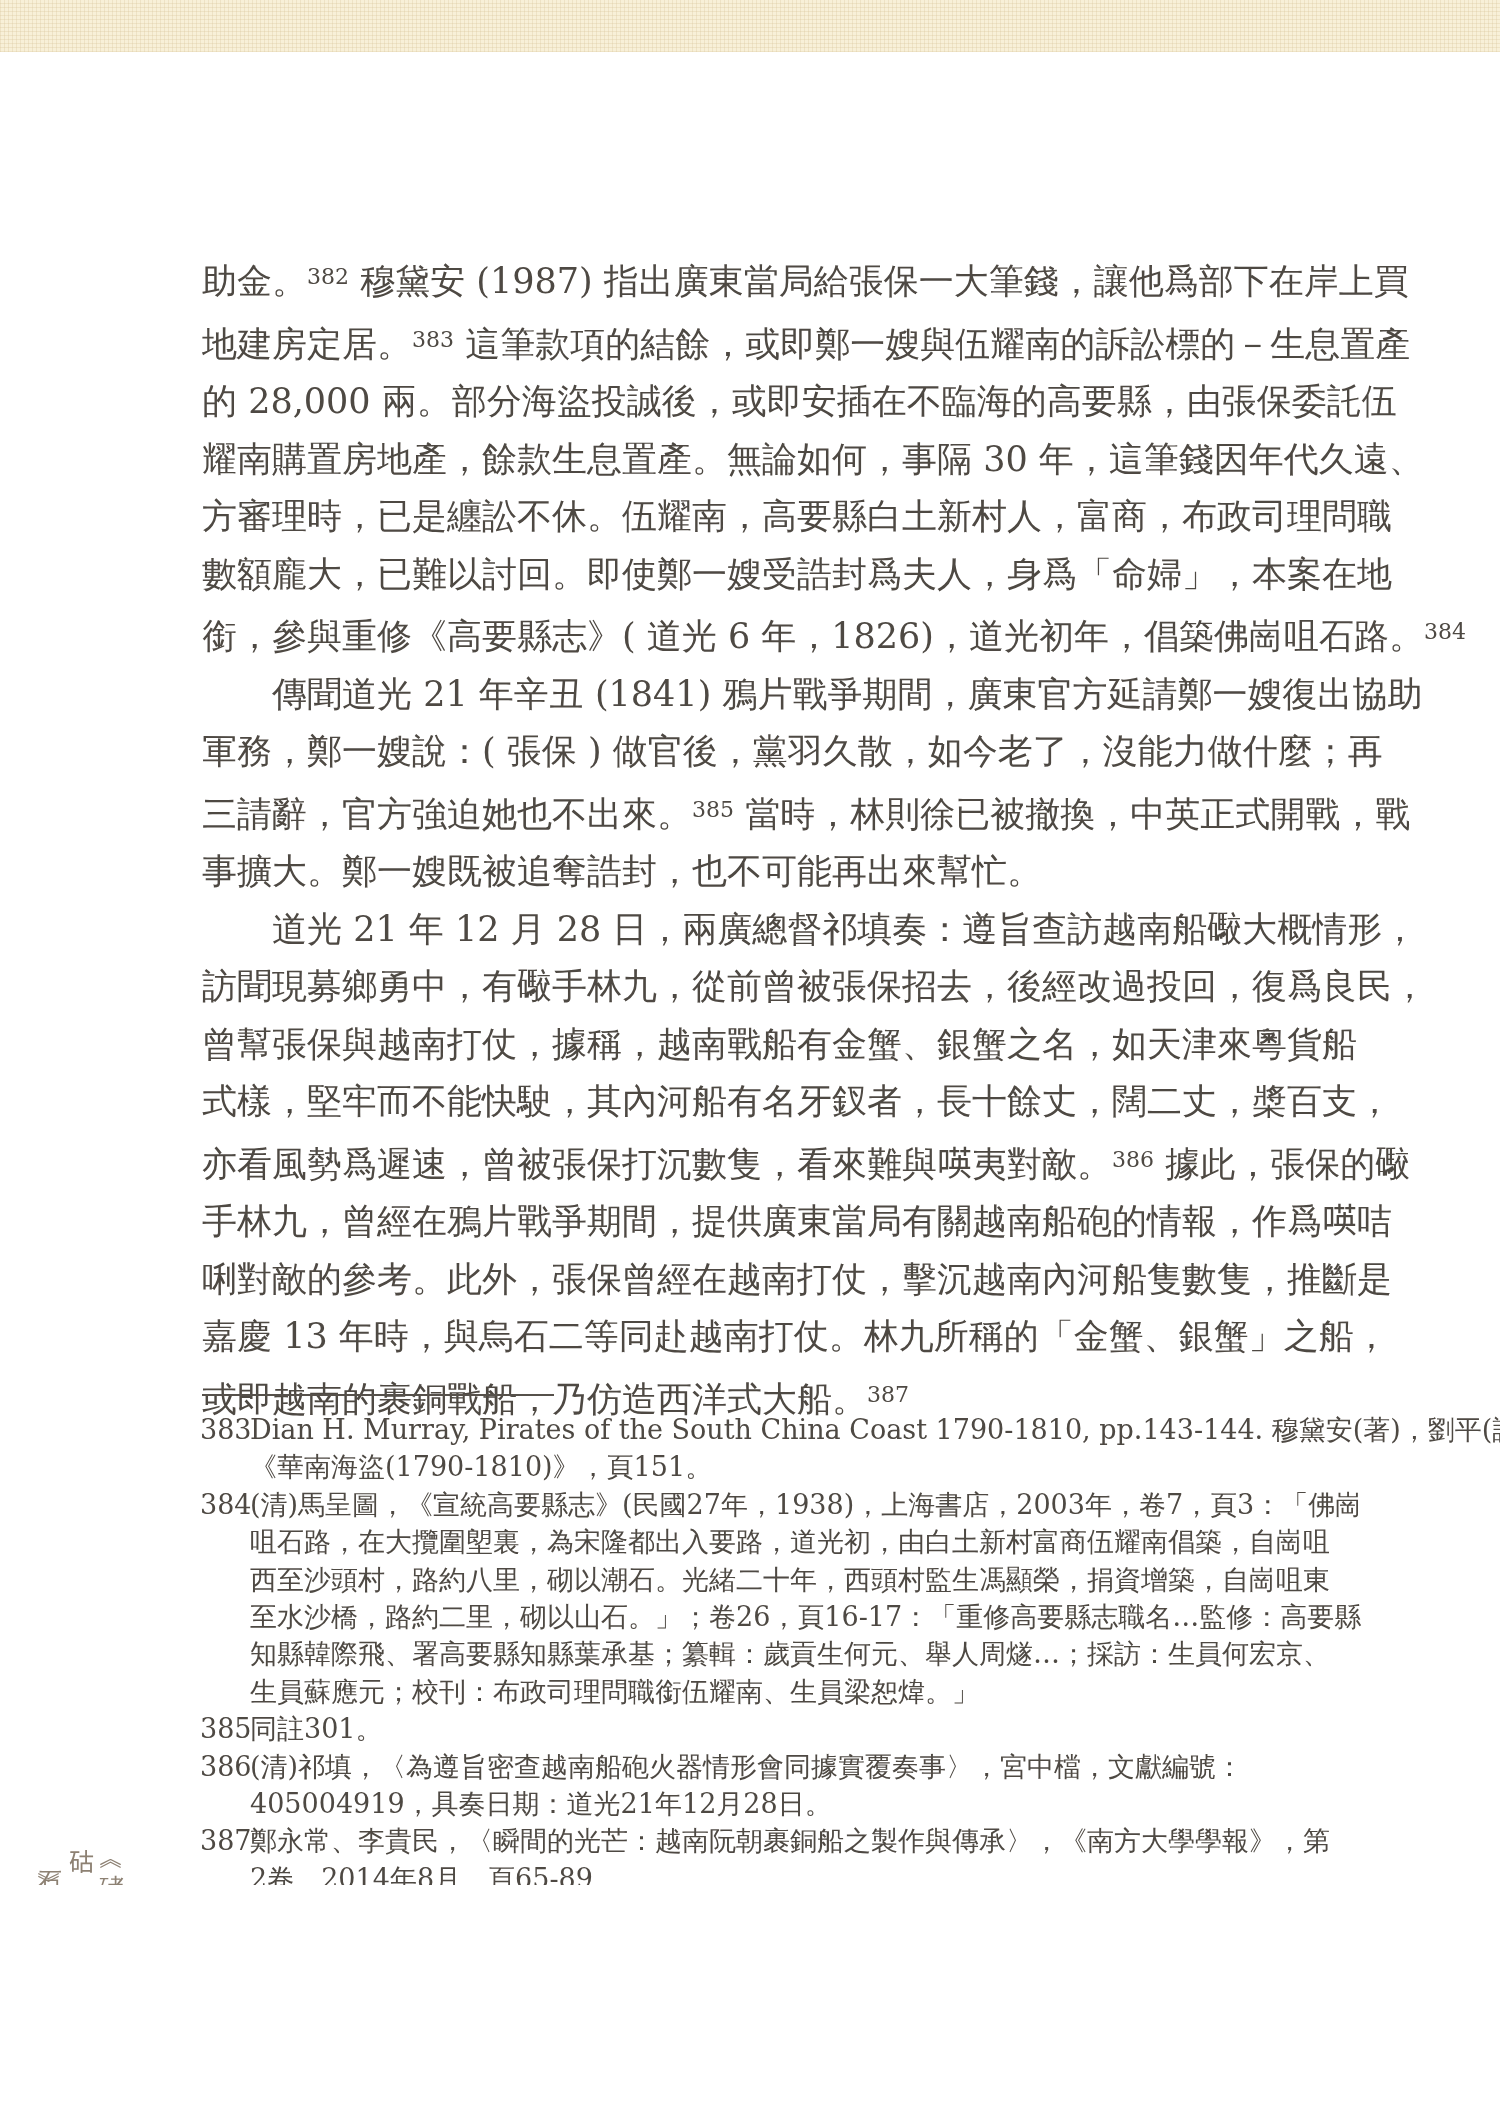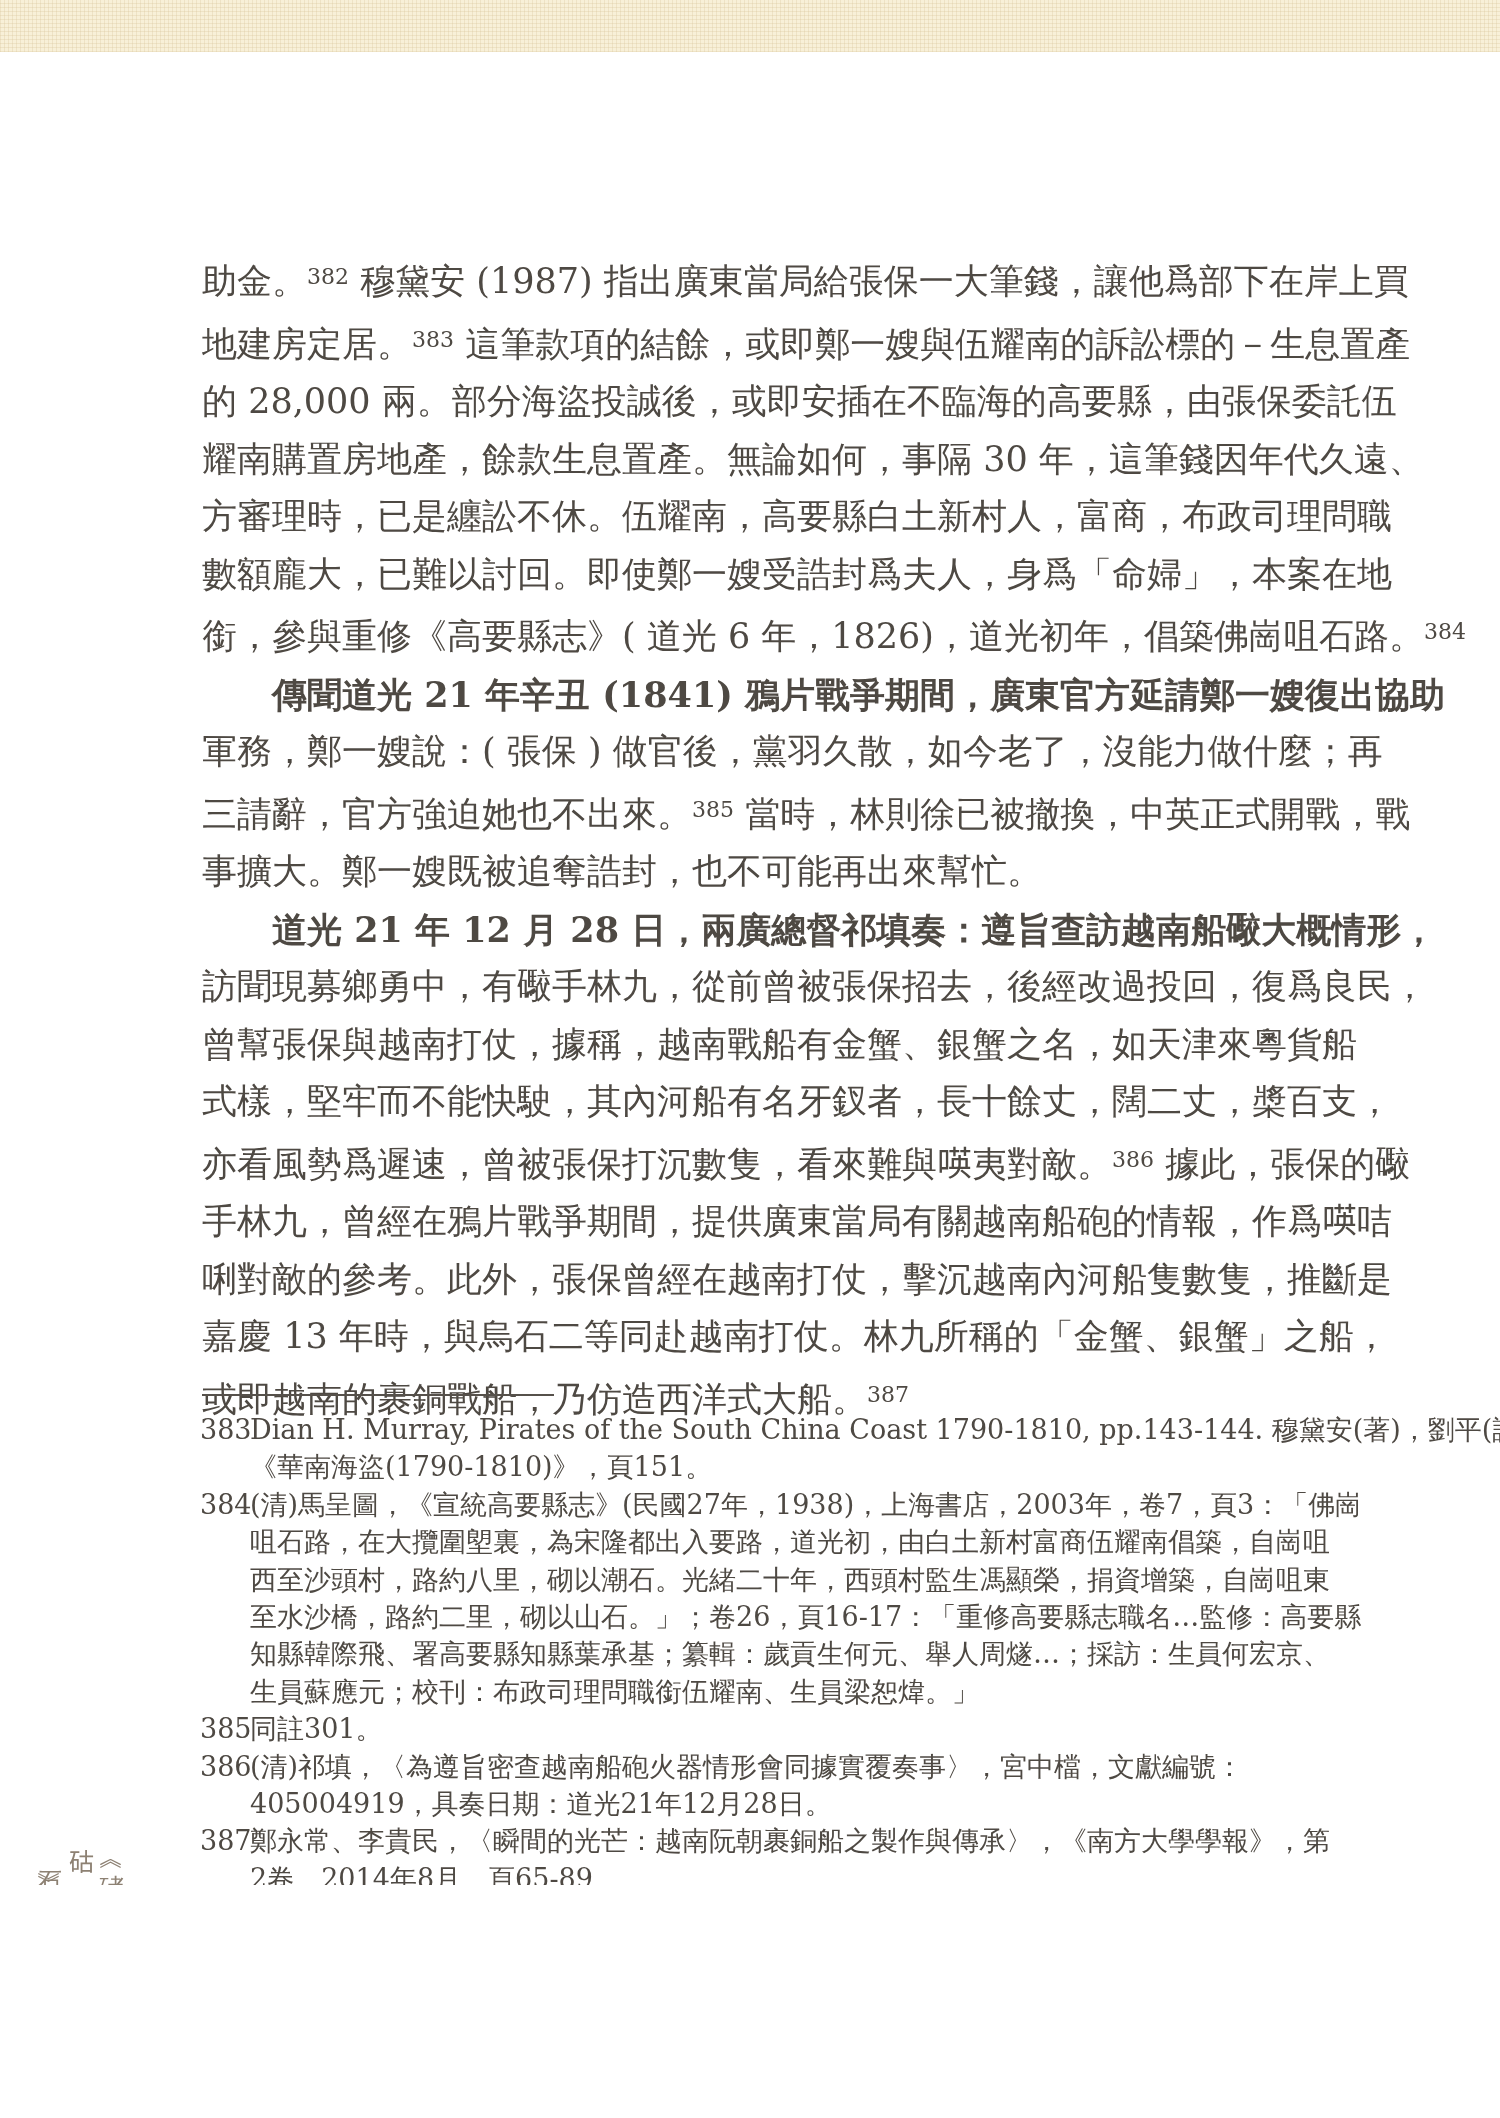--- a/index.html
+++ b/index.html
@@ -8,21 +8,21 @@
   .top-band{position:absolute;left:0;top:0;width:1500px;height:52px;background-color:#f8f0d8;
         background-image:
           repeating-linear-gradient(0deg, rgba(213,192,148,.28) 0 1px, transparent 1px 4px),
           repeating-linear-gradient(90deg, rgba(213,192,148,.28) 0 1px, transparent 1px 4px);}
   .bottom-tint{position:absolute;left:0;top:2058px;width:1500px;height:60px;
         background:linear-gradient(180deg, rgba(246,238,218,0) 0%, rgba(246,238,218,.45) 100%);}
 
   .body-text{position:absolute;left:202px;top:248px;width:1215px;
         font-size:35px;line-height:57.5px;color:#4e4943;}
   .para .line{white-space:nowrap;}
-  .para.indent-first .line:first-child{text-indent:70px;font-weight:bold;}
+  .para.indent-first .line:first-child{text-indent:70px;}
   .sup{font-size:22px;vertical-align:9px;}
 
   .fn-rule{position:absolute;left:202px;top:1394px;width:352px;height:2px;background:#56514b;}
 
   .footnotes{position:absolute;left:200px;top:1411px;width:1250px;
         font-size:27px;line-height:37.4px;color:#4e4943;}
   .fn-line{white-space:nowrap;}
   .fn-num{display:inline-block;width:50px;}
   .fn-cont{padding-left:50px;}
 

